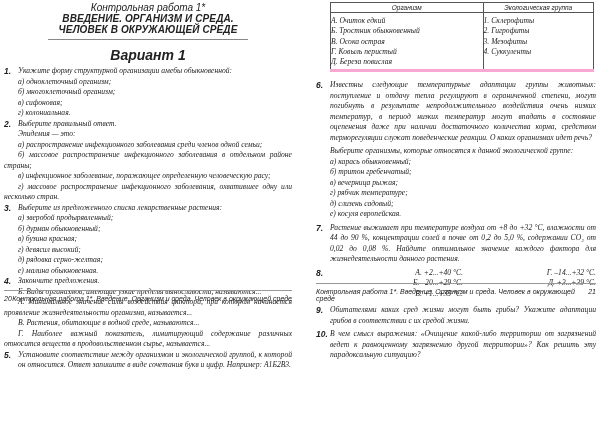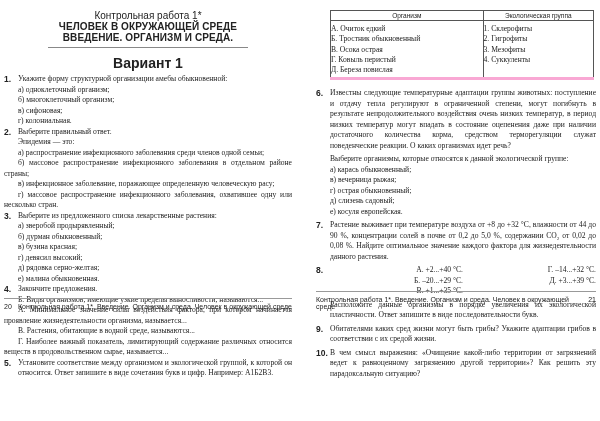--- a/index.html
+++ b/index.html
@@ -1,17 +1,17 @@
 <!DOCTYPE html>
 <html><head>
 <meta charset="utf-8">
 <style>
   html, body { margin:0; padding:0; }
   body { width:600px; height:421px; background:#fff; overflow:hidden; position:relative; color:#222; }
-  .page { position:absolute; top:8px; height:305px; box-sizing:border-box; }
+  .page { position:absolute; top:0; height:305px; box-sizing:border-box;font-style:italic; }
   .left { left:0; width:300px; padding:0 8px 0 4px; }
   .right { left:300px; width:300px; padding:0 4px 0 16px; }
   .hdr { text-align:center; font-family:"Liberation Sans",sans-serif; line-height:11px; }
   .hdr .sub { font-size:10px; margin-top:2px; font-stretch:condensed; }
   .hdr .main { font-size:10px; font-weight:bold; letter-spacing:0.1px; }
   .rule { width:200px; margin:4px auto 0; border-top:1.5px solid #888; }
   .variant { text-align:center; font-family:"Liberation Sans",sans-serif; font-weight:bold; font-size:14px; margin:7px 0 3px; }
   .q { position:relative; font-family:"Liberation Serif",serif; font-size:7.6px; line-height:10.5px; padding-left:14px; text-align:justify; }
   .q .num { position:absolute; left:0; top:0; font-family:"Liberation Sans",sans-serif; font-weight:bold; font-size:8.5px; }
   .opt { font-family:"Liberation Serif",serif; font-size:7.6px; line-height:10.5px; padding-left:14px; }
@@ -24,22 +24,22 @@
   table.eco th { font-family:"Liberation Sans",sans-serif; font-weight:normal; font-size:6.5px; border:1px solid #555; padding:1px; }
   table.eco td { border-left:1px solid #555; border-right:1px solid #555; border-bottom:3px solid #f9a8d4; vertical-align:top; padding:3px 0 2px; line-height:10.3px; }
   .temps { display:grid; grid-template-columns:1fr 1fr; padding-left:14px; font-family:"Liberation Serif",serif; font-size:7.6px; line-height:10.5px;text-align:right; }
 </style>
 </head>
 <body>
 
 <div class="page left">
   <div class="hdr">
     <div class="sub">Контрольная работа 1*</div>
+    <div class="main">ВВЕДЕНИЕ. ОРГАНИЗМ И СРЕДА.</div>
     <div class="main">ЧЕЛОВЕК В ОКРУЖАЮЩЕЙ СРЕДЕ</div>
-    <div class="main">ВВЕДЕНИЕ. ОРГАНИЗМ И СРЕДА.</div>
     <div class="rule"></div>
   </div>
   <div class="variant">Вариант 1</div>
 
   <div class="q">
     <span class="num">1.</span>
     <span>Укажите форму структурной организации амебы обыкновенной:</span>
   </div>
   <div class="opt">а) одноклеточный организм;</div>
   <div class="opt">б) многоклеточный организм;</div>
@@ -113,22 +113,23 @@
     </table>
   <div style="height:8px"></div>
 
   <div class="q">
     <span class="num">6.</span>
     <span>Известны следующие температурные адаптации группы животных: поступление и отдачу тепла регулируют в ограниченной степени, могут погибнуть в результате непродолжительного воздействия очень низких температур, в период низких температур могут впадать в состояние оцепенения даже при наличии достаточного количества корма, средством терморегуляции служат поведенческие реакции. О каких организмах идет речь?</span>
   </div>
   <div class="gap"></div>
   <div class="q">Выберите организмы, которые относятся к данной экологической группе:</div>
   <div class="opt">а) карась обыкновенный;</div>
+  <div class="opt">б) тритон гребенчатый;</div>
   <div class="opt">в) вечерница рыжая;</div>
-  <div class="opt">г) острая обыкновенный;</div>
+  <div class="opt">г) рябчик температуре;</div>
   <div class="opt">д) слизень садовый;</div>
   <div class="opt">е) косуля европейская.</div>
   <div class="gap"></div>
 
   <div class="q">
     <span class="num">7.</span>
     <span>Растение выживает при температуре воздуха от +8 до +32 °С, влажности от 44 до 90 %, концентрации солей в почве от 0,2 до 5,0 %, содержании CO₂ от 0,02 до 0,08 %. Найдите оптимальное значение каждого фактора для жизнедеятельности данного растения.</span>
   </div>
   <div class="gap"></div>
 
@@ -137,21 +138,20 @@
   </div>
   <div class="temps">
     <span>А. +2...+40 °С.</span>
     <span>Г. –14...+32 °С.</span>
     <span>Б. –20...+29 °С.</span>
     <span>Д. +3...+39 °С.</span>
     <span>В. +1...+35 °С.</span>
     <span></span>
   </div>
   <div class="gap"></div>
-  <div class="q">Расположите данные организмы в порядке увеличения их экологической пластичности. Ответ запишите в виде последовательности букв.</div>
   <div class="gap"></div>
 
   <div class="q">
     <span class="num">9.</span>
     <span>Обитателями каких сред жизни могут быть грибы? Укажите адаптации грибов в соответствии с их средой жизни.</span>
   </div>
   <div class="gap"></div>
 
   <div class="q">
     <span class="num">10.</span>

